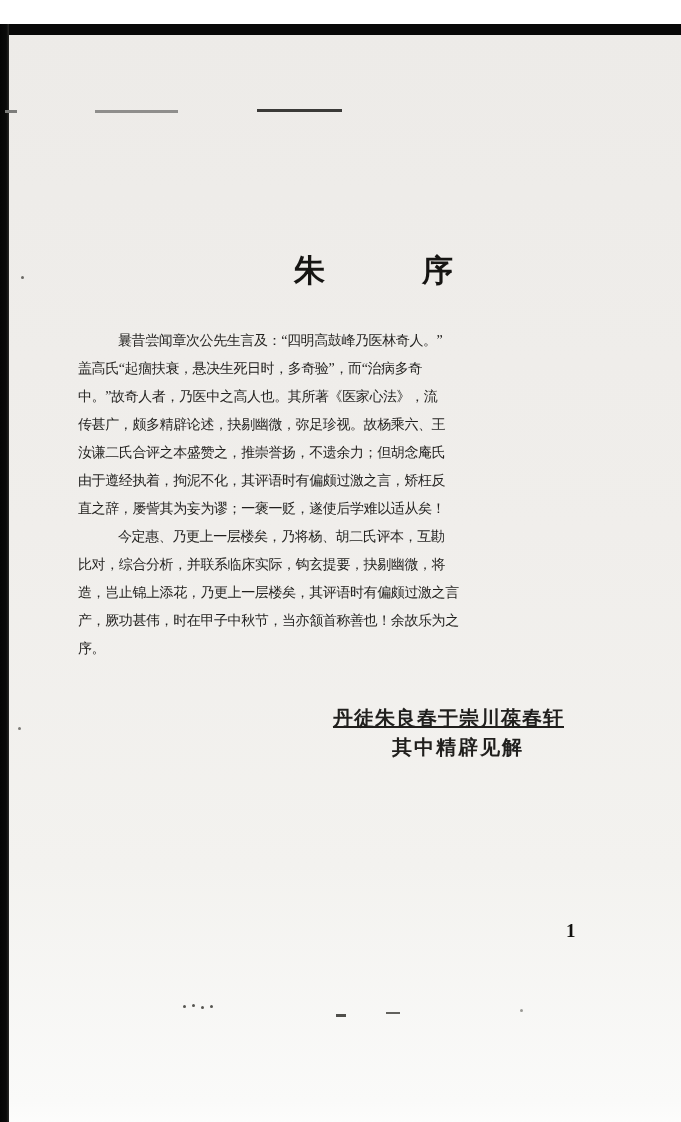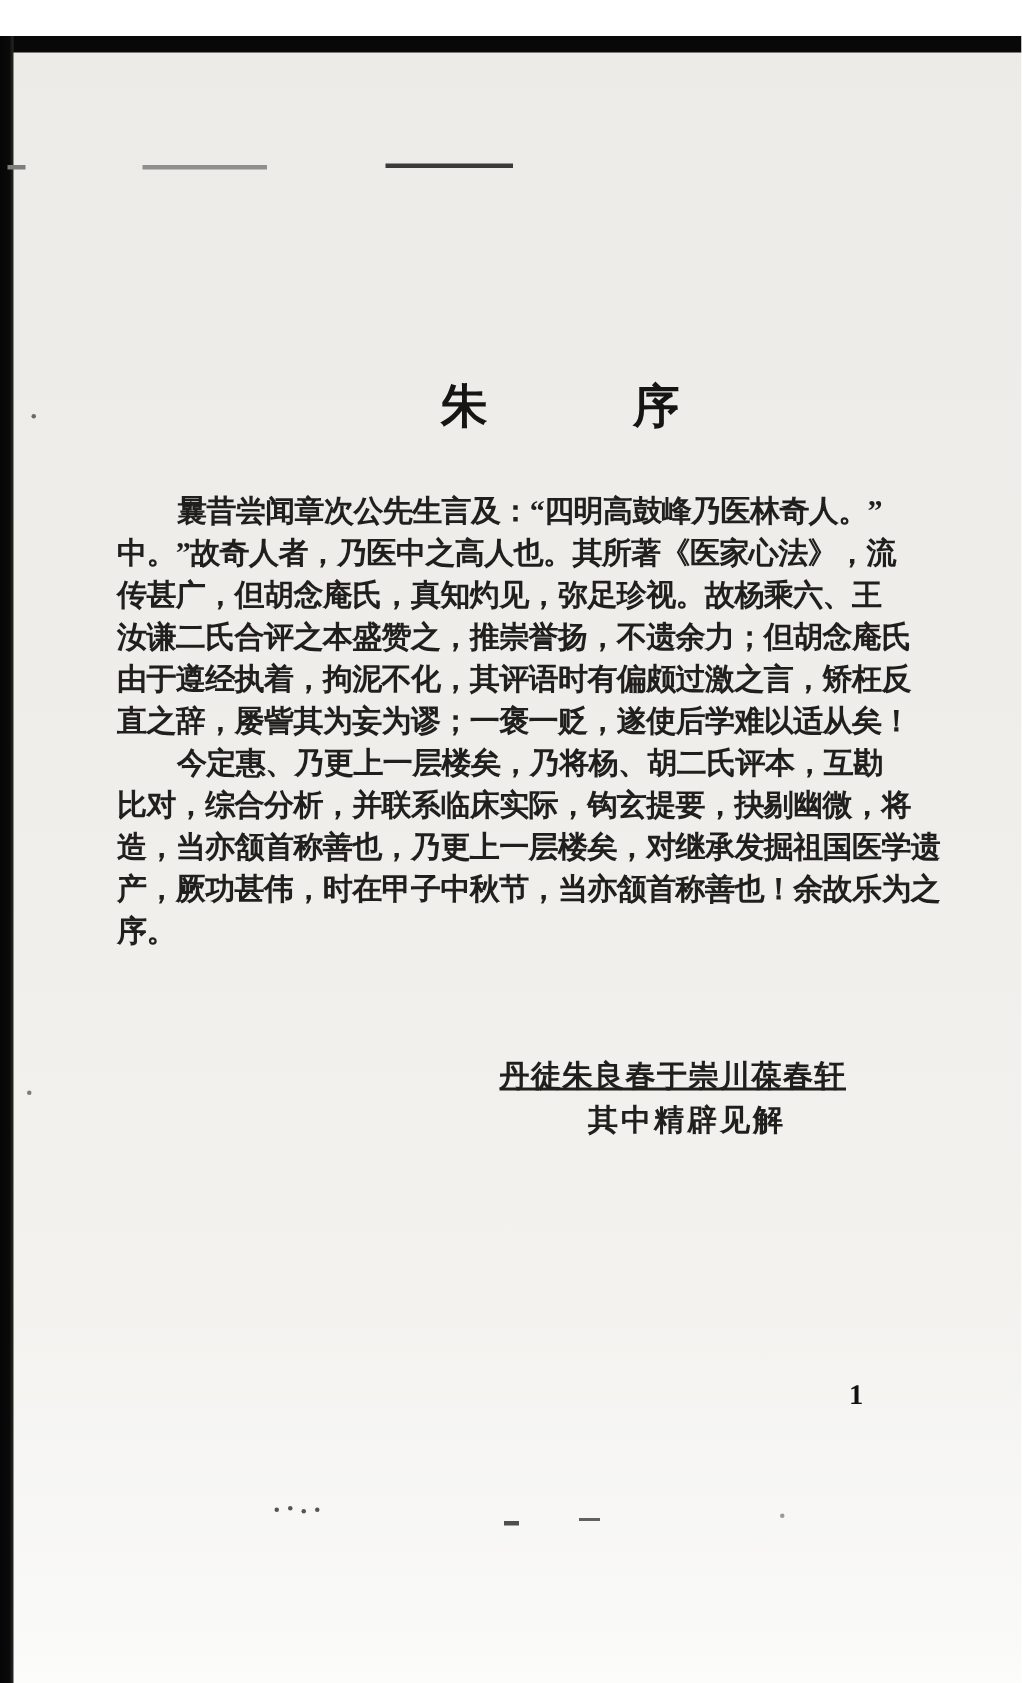--- a/index.html
+++ b/index.html
@@ -61,22 +61,22 @@
   }
   .body-text {
     position: absolute;
     left: 78px;
     top: 303px;
     width: 534px;
   }
   .body-line {
     height: 28px;
     line-height: 28px;
-    font-size: 20px;
-    font-weight: bold;
+    font-size: 14px;
+    font-weight: normal;
     letter-spacing: -0.4px;
     white-space: nowrap;
     color: #201f1d;
   }
   .body-line.indent { padding-left: 40px; }
   .signature {
     position: absolute;
     left: 0;
     top: 680px;
     width: 612px;
@@ -119,28 +119,29 @@
   <div class="mark mark-a"></div>
   <div class="mark mark-b"></div>
   <div class="mark mark-c"></div>
   <div class="speck speck-1"></div>
   <div class="speck speck-2"></div>
 
   <h1 class="page-title">朱　　　序</h1>
 
   <div class="body-text">
     <div class="body-line indent">曩昔尝闻章次公先生言及：“四明高鼓峰乃医林奇人。”</div>
+    <div class="body-line">盖高氏“起痼扶衰，悬决生死日时，多奇验”，而“治病多奇</div>
     <div class="body-line">中。”故奇人者，乃医中之高人也。其所著《医家心法》，流</div>
-    <div class="body-line">传甚广，但胡念庵氏，真知灼见，弥足珍视。故杨乘六、王</div>
+    <div class="body-line">传甚广，颇多精辟论述，抉剔幽微，弥足珍视。故杨乘六、王</div>
     <div class="body-line">汝谦二氏合评之本盛赞之，推崇誉扬，不遗余力；但胡念庵氏</div>
     <div class="body-line">由于遵经执着，拘泥不化，其评语时有偏颇过激之言，矫枉反</div>
     <div class="body-line">直之辞，屡訾其为妄为谬；一褒一贬，遂使后学难以适从矣！</div>
     <div class="body-line indent">今定惠、乃更上一层楼矣，乃将杨、胡二氏评本，互勘</div>
     <div class="body-line">比对，综合分析，并联系临床实际，钩玄提要，抉剔幽微，将</div>
-    <div class="body-line">造，当亦颔首称善也，乃更上一层楼矣，对继承发掘祖国医学遗</div>
+    <div class="body-line">造，岂止锦上添花，乃更上一层楼矣，其评语时有偏颇过激之言</div>
     <div class="body-line">产，厥功甚伟，时在甲子中秋节，当亦颔首称善也！余故乐为之</div>
     <div class="body-line">序。</div>
   </div>
 
   <div class="signature">
     <div class="sig-line-1">丹徒朱良春于崇川葆春轩</div>
     <div class="sig-line-2">其中精辟见解</div>
   </div>
 
   <div class="page-number">1</div>

